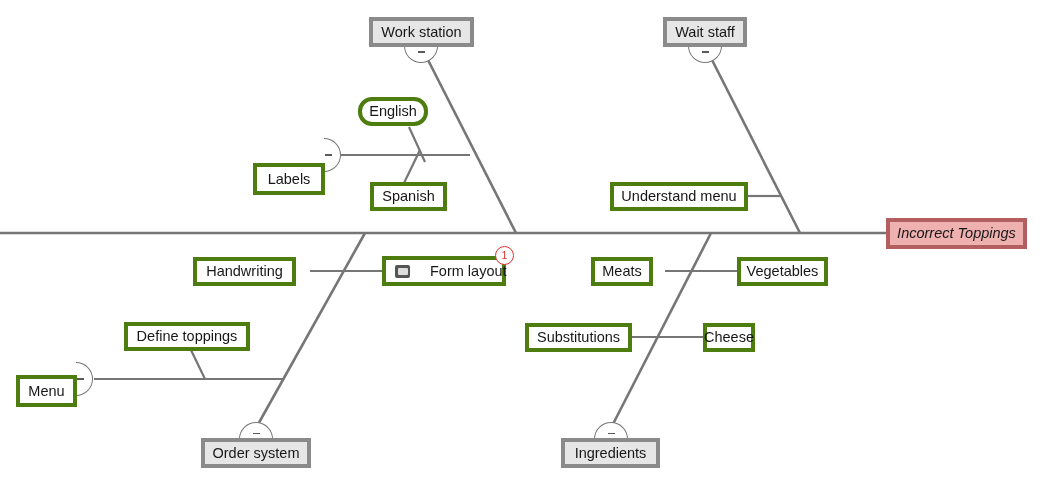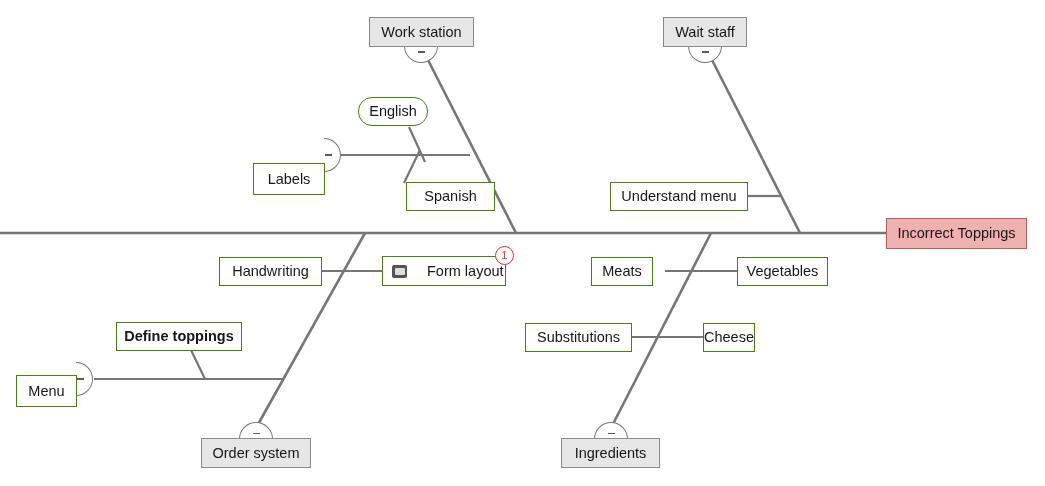--- a/index.html
+++ b/index.html
@@ -22,21 +22,21 @@
   #wires {
     position: absolute;
     left: 0;
     top: 0;
     width: 1045px;
     height: 486px;
   }
   .node {
     position: absolute;
     box-sizing: border-box;
-    border: 1px solid #4d7c0f;
+    border: 4px solid #4d7c0f;
     background: #ffffff;
     font-size: 14.5px;
     line-height: 1;
     color: #171717;
     display: flex;
     align-items: center;
     justify-content: center;
     white-space: nowrap;
     z-index: 5;
   }
@@ -190,45 +190,45 @@
     <span>English</span>
   </div>
 
   <div class="node" style="left:253px; top:139px; width:72px; height:32px;margin-top:24px;">
     <span>Labels</span>
   </div>
   <div class="handle right" style="left:324px; top:138px;">
     <span class="minus"></span>
   </div>
 
-  <div class="node" style="left:370px; top:182px; width:89px; height:29px;margin-left:36px;">
+  <div class="node" style="left:370px; top:182px; width:77px; height:29px;">
     <span>Spanish</span>
   </div>
 
   <div class="node" style="left:610px; top:182px; width:138px; height:29px;">
     <span>Understand menu</span>
   </div>
 
-  <div class="node effect" style="left:886px; top:218px; width:141px; height:31px;">
+  <div class="node effect" style="left:886px; top:218px; width:141px; height:31px;font-style:italic;">
     <span>Incorrect Toppings</span>
   </div>
 
-  <div class="node" style="left:219px; top:257px; width:103px; height:29px;">
+  <div class="node" style="left:193px; top:257px; width:103px; height:29px;">
     <span>Handwriting</span>
   </div>
 
   <div class="node has-icon" style="left:382px; top:256px; width:124px; height:30px;">
     <span class="note-icon"></span>
     <span>Form layout</span>
   </div>
   <div class="badge" style="left:495px; top:246px;">
     <span>1</span>
   </div>
 
-  <div class="node" style="left:116px; top:322px; width:126px; height:29px;font-weight:bold;">
+  <div class="node" style="left:124px; top:322px; width:126px; height:29px;">
     <span>Define toppings</span>
   </div>
 
   <div class="node" style="left:16px; top:363px; width:61px; height:32px;margin-top:12px;">
     <span>Menu</span>
   </div>
   <div class="handle right" style="left:76px; top:362px;">
     <span class="minus"></span>
   </div>
 

